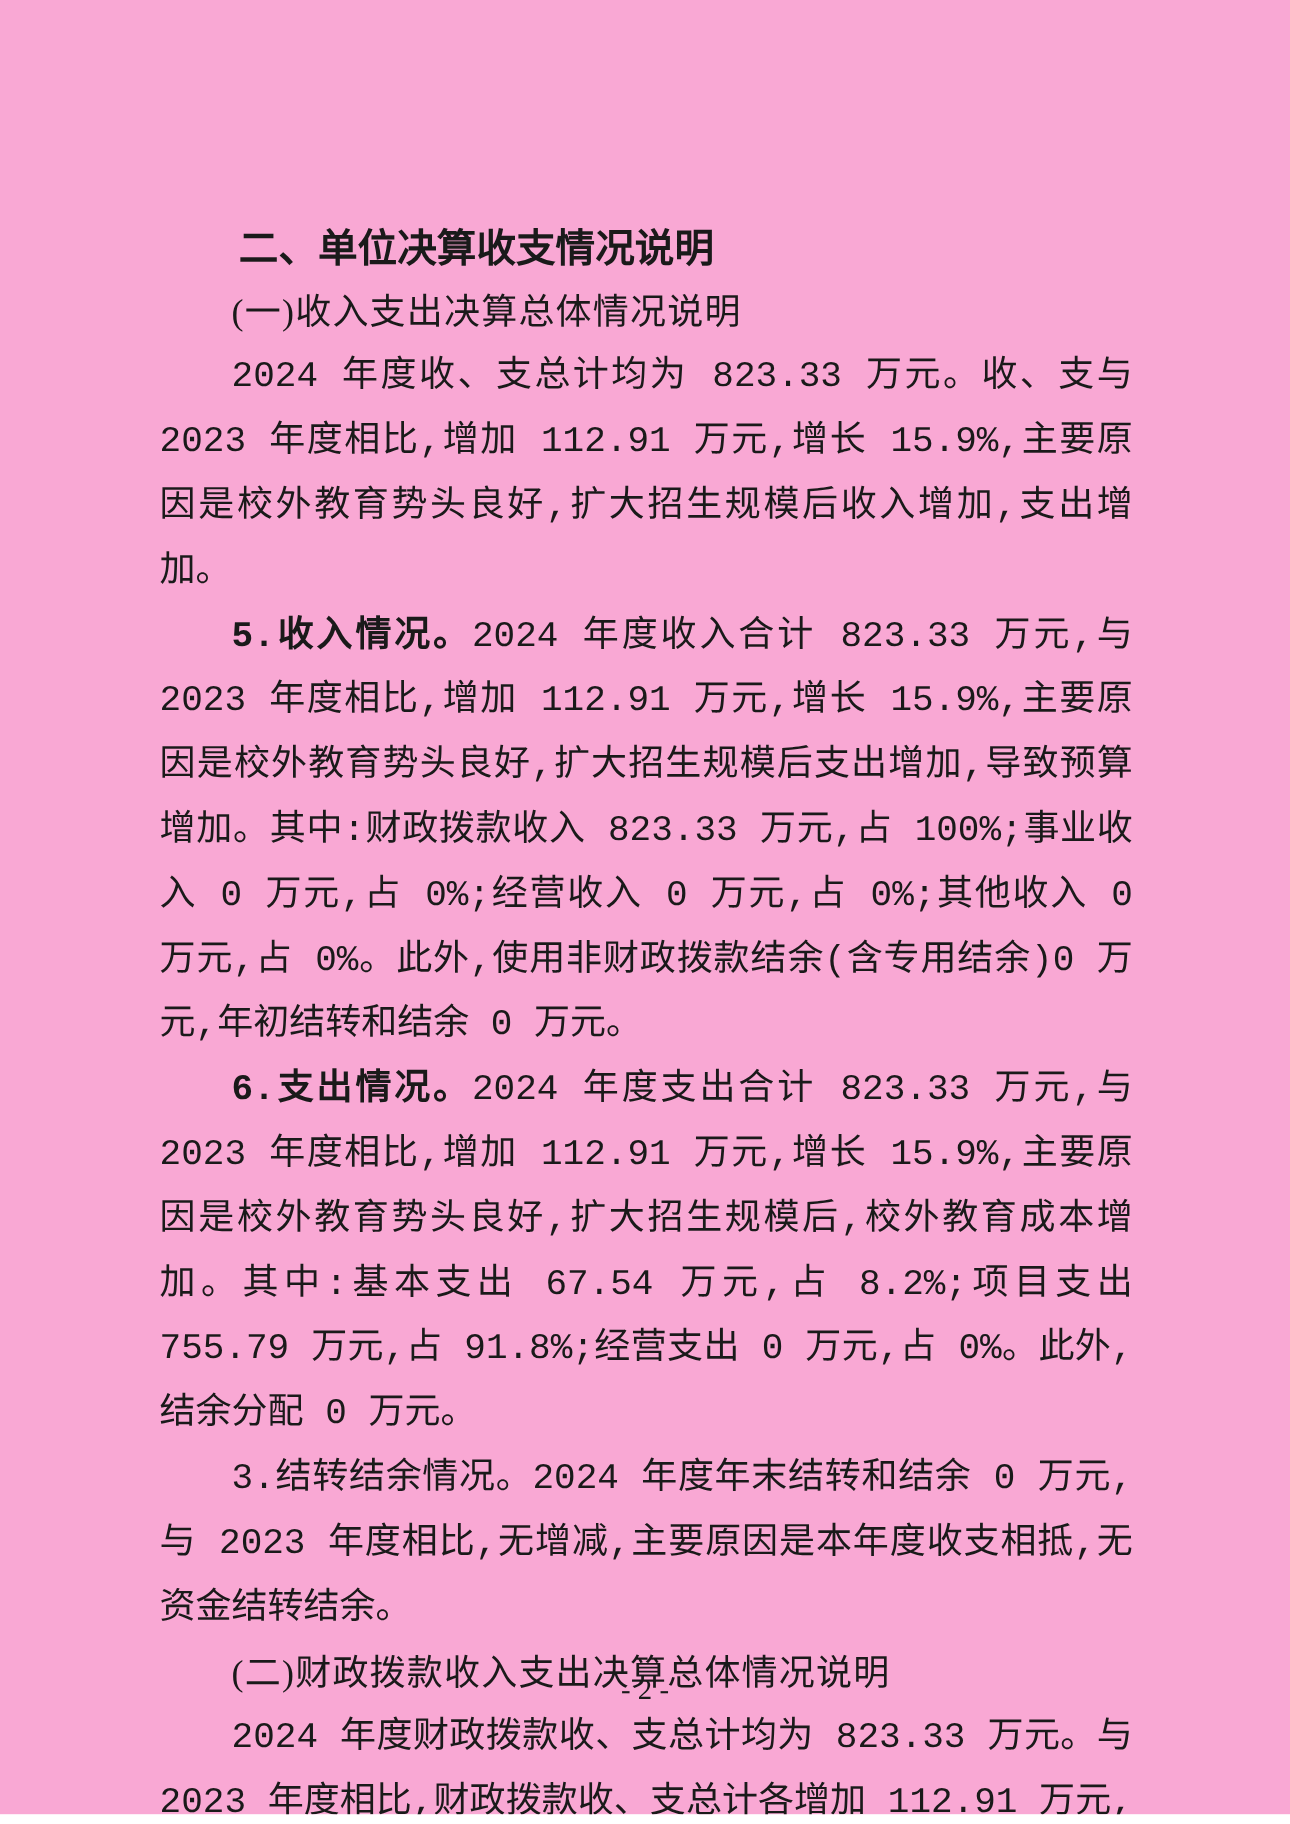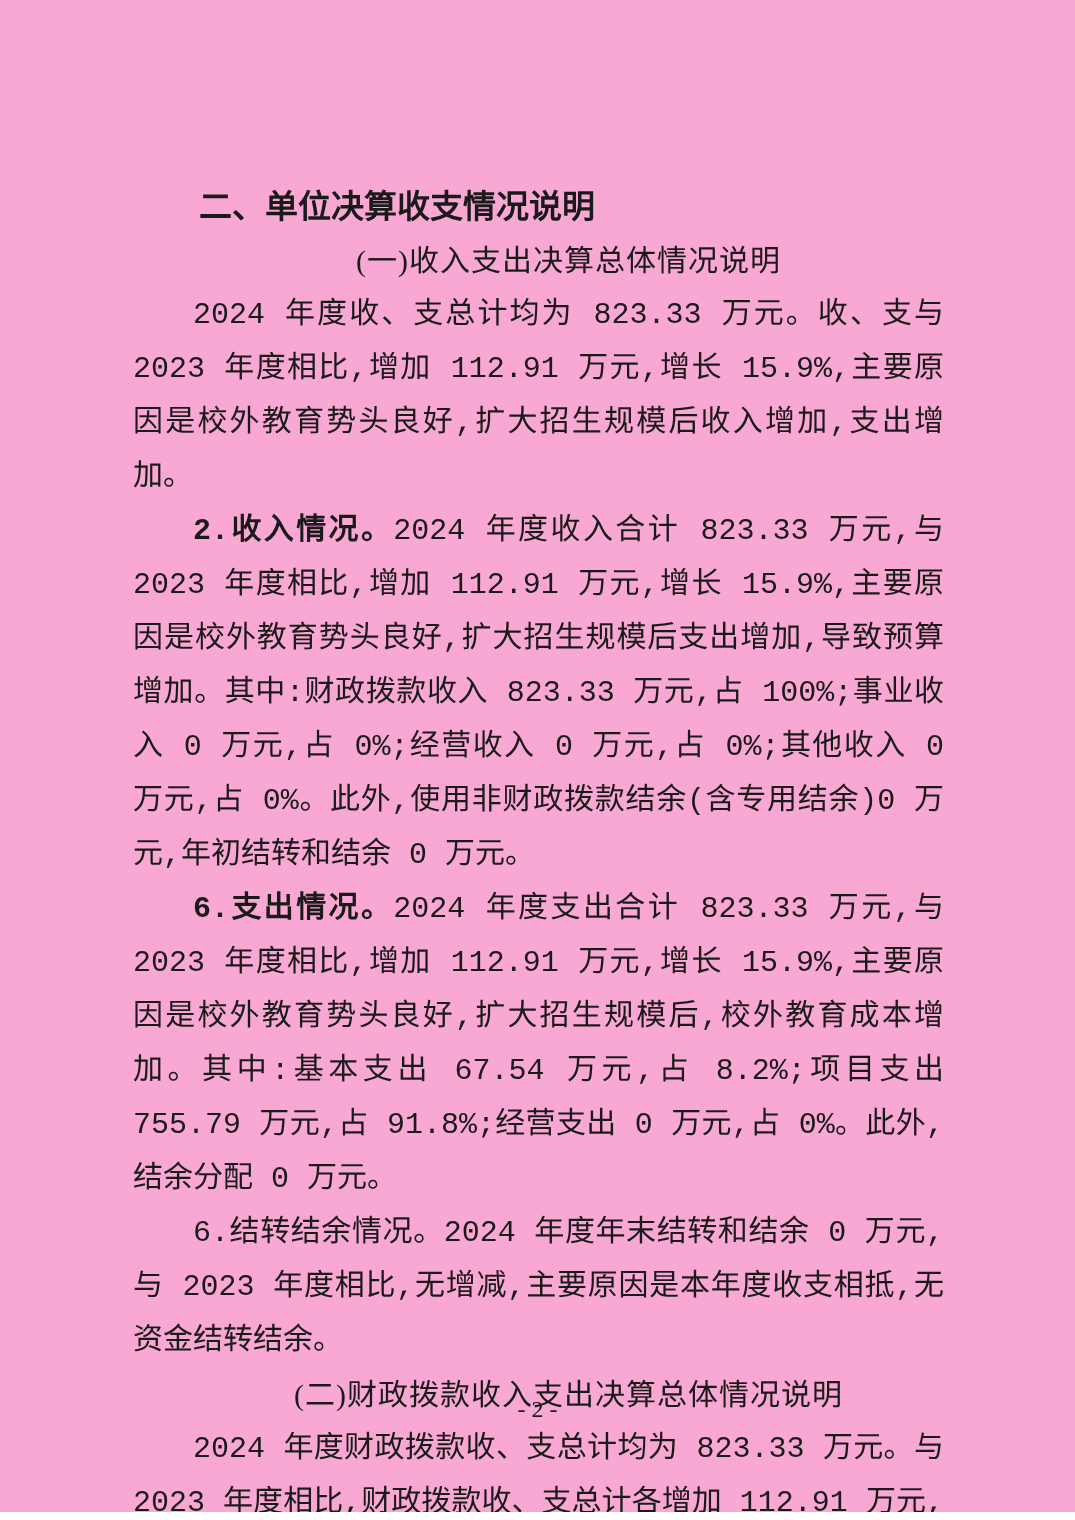--- a/index.html
+++ b/index.html
@@ -32,21 +32,20 @@
     text-indent: 2em;
     color: #1a1a1a;
   }
   .sub-title {
     margin: 0;
     font-family: "Liberation Serif", "DejaVu Serif", serif;
     font-size: 30px;
     line-height: 54px;
     text-indent: 2em;
     letter-spacing: 1px;
-    text-align: center;
   }
   .body-para {
     margin: 0;
     font-family: Liberation Mono, monospace;
     font-size: 30px;
     line-height: 54px;
     text-indent: 2em;
     text-align: justify;
     text-justify: inter-character;
   }
@@ -70,25 +69,25 @@
 
 <div class="page">
   <div class="content">
 
     <h1 class="section-title">二、单位决算收支情况说明</h1>
 
     <p class="sub-title">(一)收入支出决算总体情况说明</p>
 
     <p class="body-para">2024 年度收、支总计均为 823.33 万元。收、支与 2023 年度相比,增加 112.91 万元,增长 15.9%,主要原因是校外教育势头良好,扩大招生规模后收入增加,支出增加。</p>
 
-    <p class="body-para"><span class="para-label-bold">2.收入情况。</span><span>2024 年度收入合计 823.33 万元,与 2023 年度相比,增加 112.91 万元,增长 15.9%,主要原因是校外教育势头良好,扩大招生规模后支出增加,导致预算增加。其中:财政拨款收入 823.33 万元,占 100%;事业收入 0 万元,占 0%;经营收入 0 万元,占 0%;其他收入 0 万元,占 0%。此外,使用非财政拨款结余(含专用结余)0 万元,年初结转和结余 0 万元。</span></p>
+    <p class="body-para"><span class="para-label-bold">5.收入情况。</span><span>2024 年度收入合计 823.33 万元,与 2023 年度相比,增加 112.91 万元,增长 15.9%,主要原因是校外教育势头良好,扩大招生规模后支出增加,导致预算增加。其中:财政拨款收入 823.33 万元,占 100%;事业收入 0 万元,占 0%;经营收入 0 万元,占 0%;其他收入 0 万元,占 0%。此外,使用非财政拨款结余(含专用结余)0 万元,年初结转和结余 0 万元。</span></p>
 
     <p class="body-para"><span class="para-label-bold">6.支出情况。</span><span>2024 年度支出合计 823.33 万元,与 2023 年度相比,增加 112.91 万元,增长 15.9%,主要原因是校外教育势头良好,扩大招生规模后,校外教育成本增加。其中:基本支出 67.54 万元,占 8.2%;项目支出 755.79 万元,占 91.8%;经营支出 0 万元,占 0%。此外,结余分配 0 万元。</span></p>
 
-    <p class="body-para"><span>6.结转结余情况。</span><span>2024 年度年末结转和结余 0 万元,与 2023 年度相比,无增减,主要原因是本年度收支相抵,无资金结转结余。</span></p>
+    <p class="body-para"><span>3.结转结余情况。</span><span>2024 年度年末结转和结余 0 万元,与 2023 年度相比,无增减,主要原因是本年度收支相抵,无资金结转结余。</span></p>
 
     <p class="sub-title">(二)财政拨款收入支出决算总体情况说明</p>
 
     <p class="body-para">2024 年度财政拨款收、支总计均为 823.33 万元。与 2023 年度相比,财政拨款收、支总计各增加 112.91 万元,增长 15.9%。</p>
 
   </div>
 
   <div class="page-number">- 2 -</div>
 </div>
 

